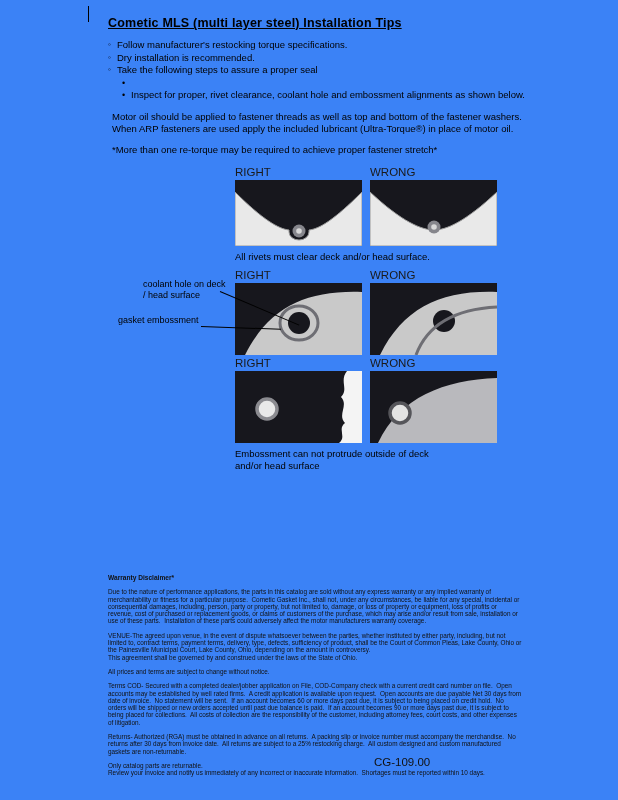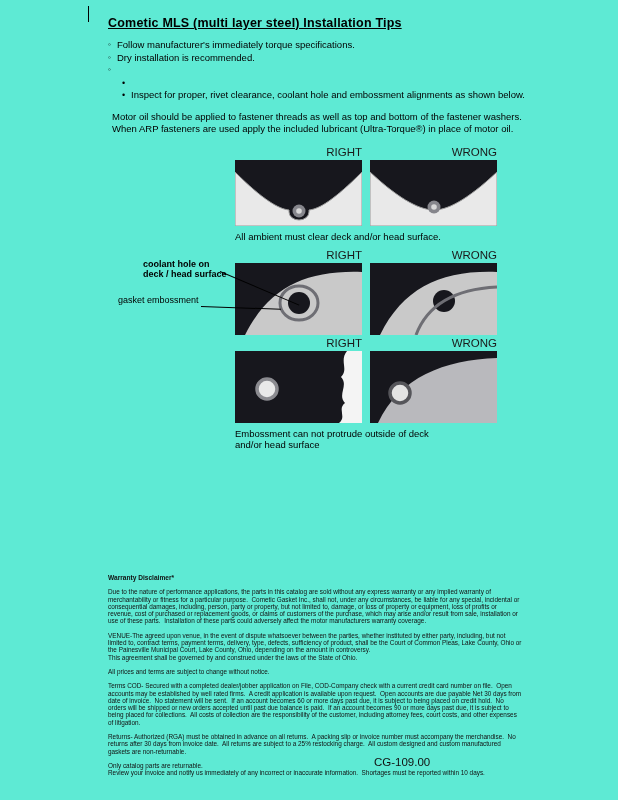--- a/index.html
+++ b/index.html
@@ -1,50 +1,50 @@
 <!DOCTYPE html>
 <html><head>
 <meta charset="utf-8">
 <style>
   html,body { margin:0; padding:0; background:#e8e8e8; }
   .page {
     position:relative; width:618px; height:800px; margin:0 auto;
-    background:#5eead4; color:#000;
+    background:#3b82f6; color:#000;
     font-family:"Liberation Sans","DejaVu Sans",sans-serif;
     overflow:hidden;
   }
   .crop-mark { position:absolute; left:88px; top:6px; width:8px; height:16px; border-left:1.5px solid #000; }
 
   .content { position:absolute; left:108px; top:16px; width:432px; }
 
   .title { font-size:12.5px; font-weight:bold; text-decoration:underline; margin:0 0 9px 0; letter-spacing:0.2px; }
 
   .tips { font-size:9.5px; line-height:12.6px; }
   .tip-row { display:flex; }
   .tip-row .marker { flex:0 0 9px; font-size:8px; }
   .tip-row.sub { margin-left:14px; }
   .tip-row.sub .marker { font-size:9px; }
 
   .diesel-heading { font-size:11px; font-weight:bold; margin:15px 0 0 4px; }
   .para { font-size:9.5px; line-height:11.8px; margin:9px 3px 0 4px; width:416px; }
 
   .diagrams { margin-top:11px; }
   .dg-headers { display:flex; margin:2px 0 2px 127px; width:262px; }
-  .dg-headers span { width:127px; text-align:right; font-size:11.5px; color:#1a1a1a; }
+  .dg-headers span { width:127px; text-align:left; font-size:11.5px; color:#1a1a1a; }
   .dg-headers span:last-child { margin-left:8px; }
   .panels { display:flex; margin-left:127px; }
   .panel { width:127px; }
   .panel + .panel { margin-left:8px; }
   .panel svg { display:block; }
   .caption { font-size:9.5px; margin:5px 0 7px 127px; }
   .caption.two-line { width:214px; line-height:11.5px; margin-bottom:1px; }
 
   .row2-wrap { position:relative; }
   .float-label { position:absolute; font-size:9px; line-height:10.6px; color:#000; }
-  .label-hole { left:35px; top:10px; width:86px;font-weight:bold; }
+  .label-hole { left:35px; top:10px; width:86px; }
   .label-emboss { left:10px; top:46px; white-space:nowrap; }
   .connector { position:absolute; border-top:1px solid #000; transform-origin:left center; height:0; }
   .connector-1 { left:112px; top:22px; width:86px; transform:rotate(23deg); }
   .connector-2 { left:93px; top:57px; width:80px; transform:rotate(2deg); }
 
   .fineprint { position:absolute; left:108px; top:574px; width:414px; font-size:6.4px; line-height:7.3px; color:#111; }
   .fineprint .fp-heading { font-size:6.6px; font-weight:bold; margin:0 0 7px 0; }
   .fineprint p { margin:0 0 7px 0; white-space:pre-wrap; }
 
   .footer-code { position:absolute; left:374px; top:756px; font-size:11.5px; color:#111; }
@@ -55,39 +55,41 @@
 <div class="page">
   <div class="crop-mark"></div>
 
   <div class="content">
 
     <h1 class="title">Cometic MLS (multi layer steel) Installation Tips</h1>
 
     <div class="tips">
       <div class="tip-row">
         <span class="marker">◦</span>
-        <span>Follow manufacturer's immediately torque specifications.</span>
+        <span>Follow manufacturer's restocking torque specifications.</span>
       </div>
       <div class="tip-row">
         <span class="marker">◦</span>
         <span>Dry installation is recommended.</span>
       </div>
       <div class="tip-row">
         <span class="marker">◦</span>
+        <span>Take the following steps to assure a proper seal</span>
       </div>
       <div class="tip-row sub">
         <span class="marker">•</span>
       </div>
       <div class="tip-row sub">
         <span class="marker">•</span>
         <span>Inspect for proper, rivet clearance, coolant hole and embossment alignments as shown below.</span>
       </div>
     </div>
 
     <p class="para">Motor oil should be applied to fastener threads as well as top and bottom of the fastener washers. When ARP fasteners are used apply the included lubricant (Ultra-Torque®) in place of motor oil.</p>
+    <p class="para">*More than one re-torque may be required to achieve proper fastener stretch*</p>
 
     <div class="diagrams">
 
       <div class="dg-headers">
         <span>RIGHT</span>
         <span>WRONG</span>
       </div>
       <div class="panels">
         <div class="panel">
           <svg viewBox="0 0 127 66" width="127" height="66">
@@ -99,21 +101,21 @@
         </div>
         <div class="panel">
           <svg viewBox="0 0 127 66" width="127" height="66">
             <rect width="127" height="66" fill="#17171d"></rect>
             <path d="M0,12 C32,42 52,50 64,50 C76,50 95,42 127,12 L127,66 L0,66 Z" stroke="#9a9a9a" stroke-width="1" fill="#e9e9e9"></path>
             <circle cx="64" cy="47" r="6.5" fill="#86868c"></circle>
             <circle cx="64" cy="47" r="2.8" fill="#d8d8d8"></circle>
           </svg>
         </div>
       </div>
-      <div class="caption">All ambient must clear deck and/or head surface.</div>
+      <div class="caption">All rivets must clear deck and/or head surface.</div>
 
       <div class="row2-wrap">
         <div class="dg-headers">
           <span>RIGHT</span>
           <span>WRONG</span>
         </div>
         <div class="panels">
           <div class="panel">
             <svg viewBox="0 0 127 72" width="127" height="72">
               <rect width="127" height="72" fill="#c9c9c9"></rect>

